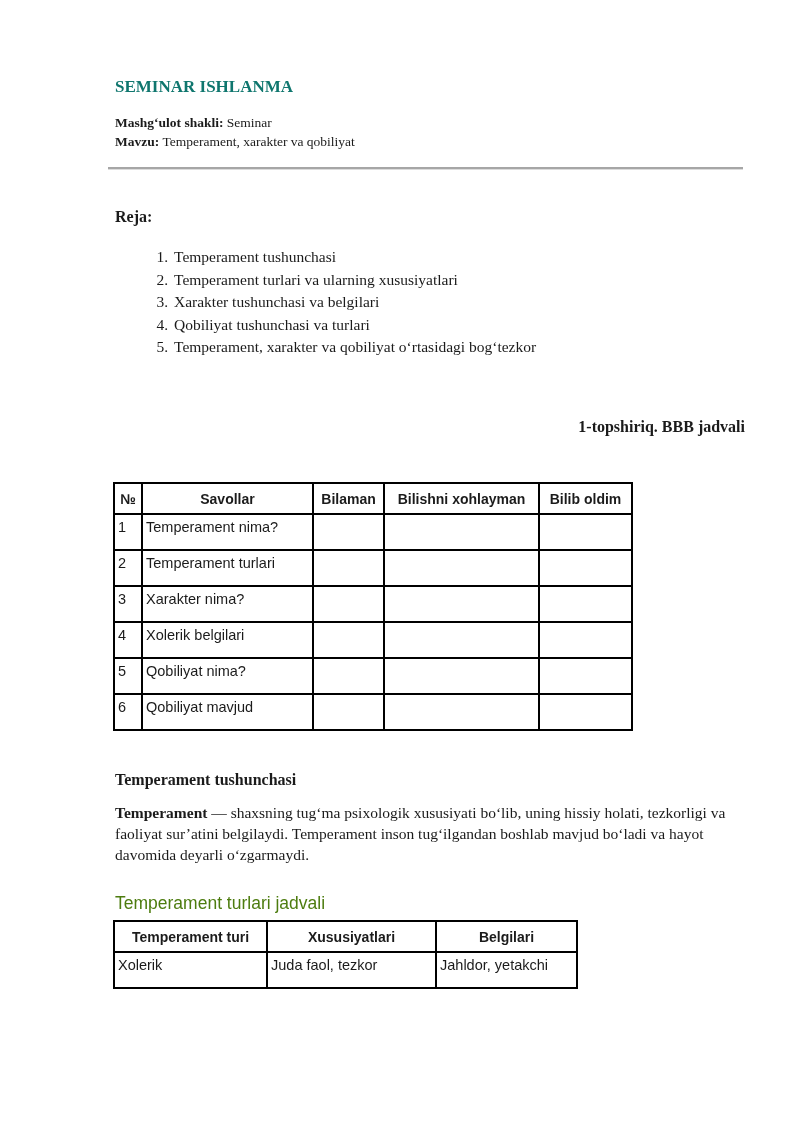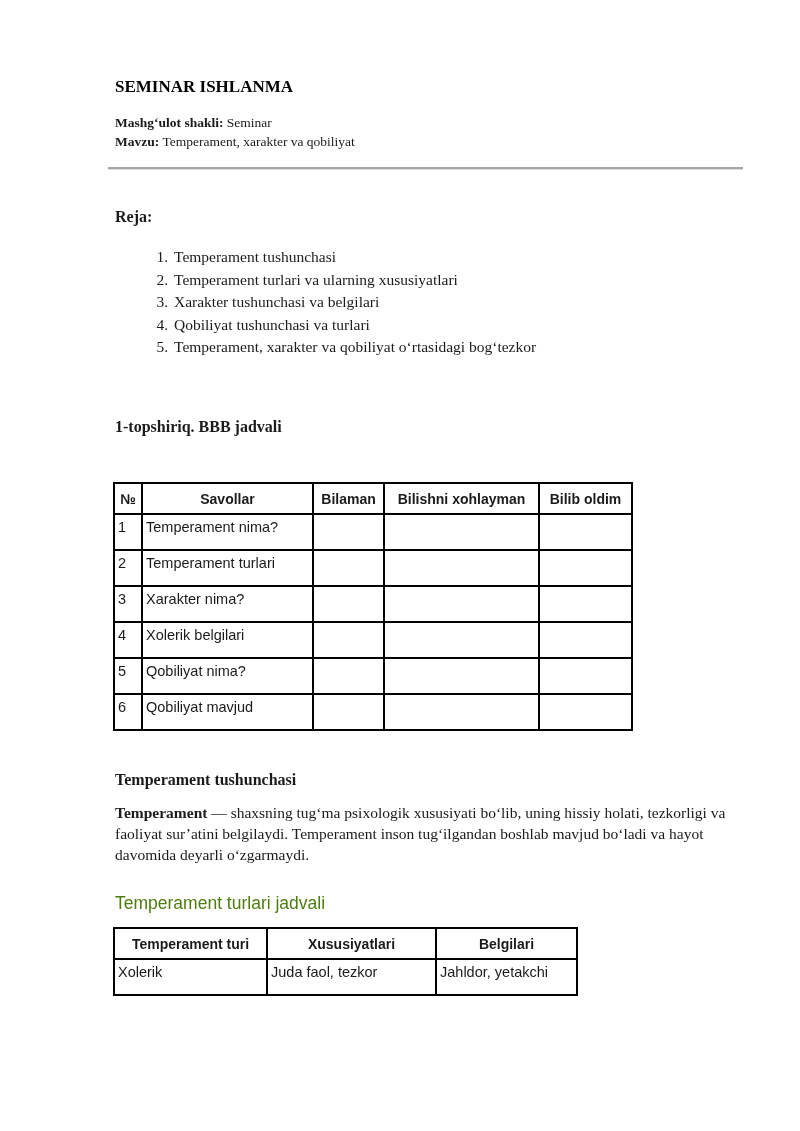--- a/index.html
+++ b/index.html
@@ -11,21 +11,21 @@
     box-sizing: border-box;
     padding: 73px 55px 0 115px;
     overflow: hidden;
     font-family: "Liberation Serif", serif;
     color: #1b1b1b;
   }
   .doc-title {
     font-size: 17px;
     font-weight: bold;
     line-height: 28px;
-    color: #000000;
+    color: #0f766e;
   }
   .meta {
     margin-top: 12px;
     font-size: 13.5px;
     line-height: 19px;
   }
   .meta .label { font-weight: bold; }
   hr.divider {
     border: none;
     height: 2px;
@@ -45,20 +45,21 @@
     padding-left: 57px;
     font-size: 15.5px;
     line-height: 22.5px;
   }
   ol.plan li { padding-left: 2px; }
   .task-heading {
     margin-top: 57px;
     font-size: 16px;
     font-weight: bold;
     line-height: 21px;
+    text-align: right;
   }
   table.doc-table {
     border-collapse: collapse;
     table-layout: fixed;
     font-family: "Liberation Sans", sans-serif;
     margin-left: -2px;
   }
   table.doc-table th, table.doc-table td {
     border: 2px solid #000000;
     white-space: nowrap;
@@ -76,21 +77,21 @@
   table.doc-table td {
     font-size: 14.5px;
     font-weight: normal;
     text-align: left;
     vertical-align: top;
     padding: 4px 0 0 3px;
     height: 36px;
     box-sizing: border-box;
   }
   table.bbb { margin-top: 45px; }
-  table.types { margin-top: 12px; }
+  table.types { margin-top: 5px; }
   .concept-heading {
     margin-top: 38px;
     font-size: 16px;
     font-weight: bold;
     line-height: 21px;
   }
   .concept-text {
     margin-top: 12px;
     font-size: 15.5px;
     line-height: 21px;

